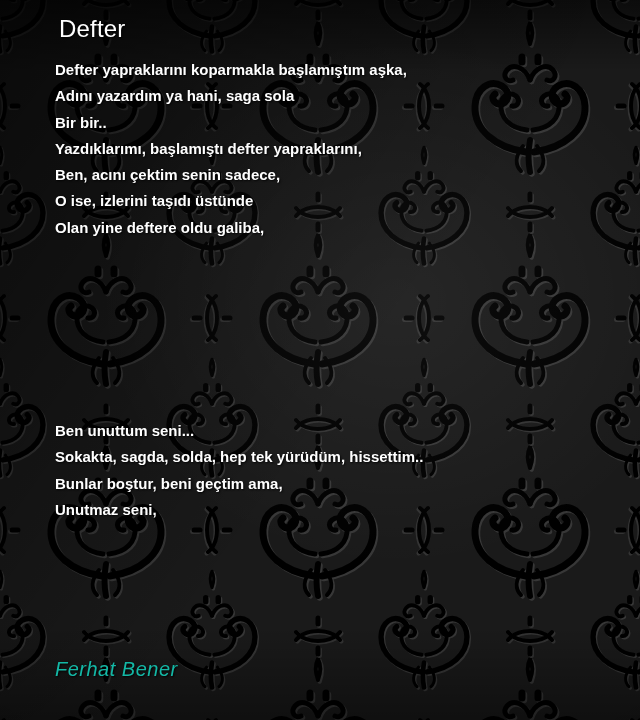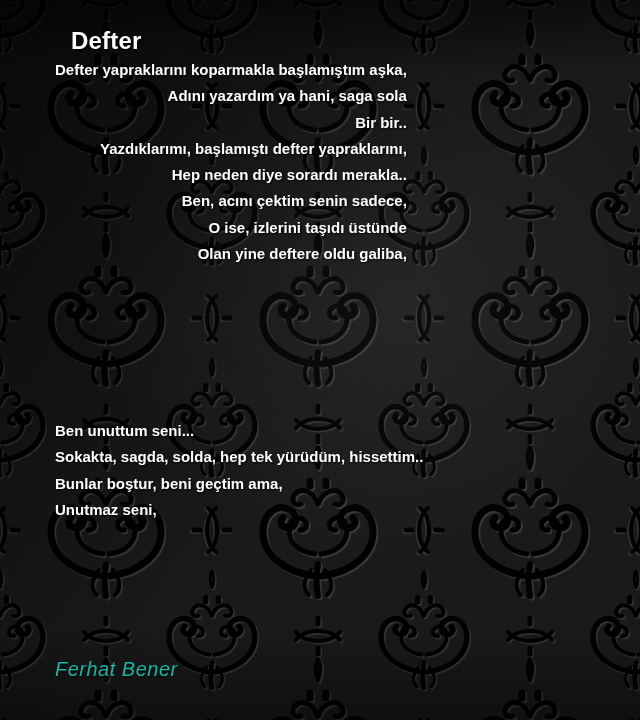--- a/index.html
+++ b/index.html
@@ -42,33 +42,33 @@
     position: absolute;
     top: 0; left: 0;
     width: 640px;
     height: 720px;
     color: #ffffff;
   }
   .poem-title {
     position: absolute;
     top: 11px;
     left: 55px;
-    margin: 16px;
+    margin: 4px;
     font-size: 24px;
-    font-weight: bold;
+    font-weight: normal;
     color: #ffffff;
     letter-spacing: 0.2px;
     text-shadow: 1px 1px 2px rgba(0,0,0,0.85);
   }
   .stanza {
     position: absolute;
     left: 55px;
     margin: 0;
   }
-  .stanza.s1 { top: 57px; text-align: right; }
+  .stanza.s1 { top: 57px; }
   .stanza.s2 { top: 418px; }
   .line {
     font-size: 15px;
     font-weight: bold;
     line-height: 26.3px;
     white-space: nowrap;
     color: #ffffff;
     text-shadow: 1px 1px 2px rgba(0,0,0,0.85);
   }
   .poem-author {
@@ -149,21 +149,20 @@
 
   <div class="content">
 
     <h1 class="poem-title">Defter</h1>
 
     <div class="stanza s1">
       <div class="line">Defter yapraklarını koparmakla başlamıştım aşka,</div>
       <div class="line">Adını yazardım ya hani, saga sola</div>
       <div class="line">Bir bir..</div>
       <div class="line">Yazdıklarımı, başlamıştı defter yapraklarını,</div>
-      <div class="line">Hep neden diye sorardı merakla..</div>
       <div class="line">Ben, acını çektim senin sadece,</div>
       <div class="line">O ise, izlerini taşıdı üstünde</div>
       <div class="line">Olan yine deftere oldu galiba,</div>
     </div>
 
     <div class="stanza s2">
       <div class="line">Ben unuttum seni...</div>
       <div class="line">Sokakta, sagda, solda, hep tek yürüdüm, hissettim..</div>
       <div class="line">Bunlar boştur, beni geçtim ama,</div>
       <div class="line">Unutmaz seni,</div>

